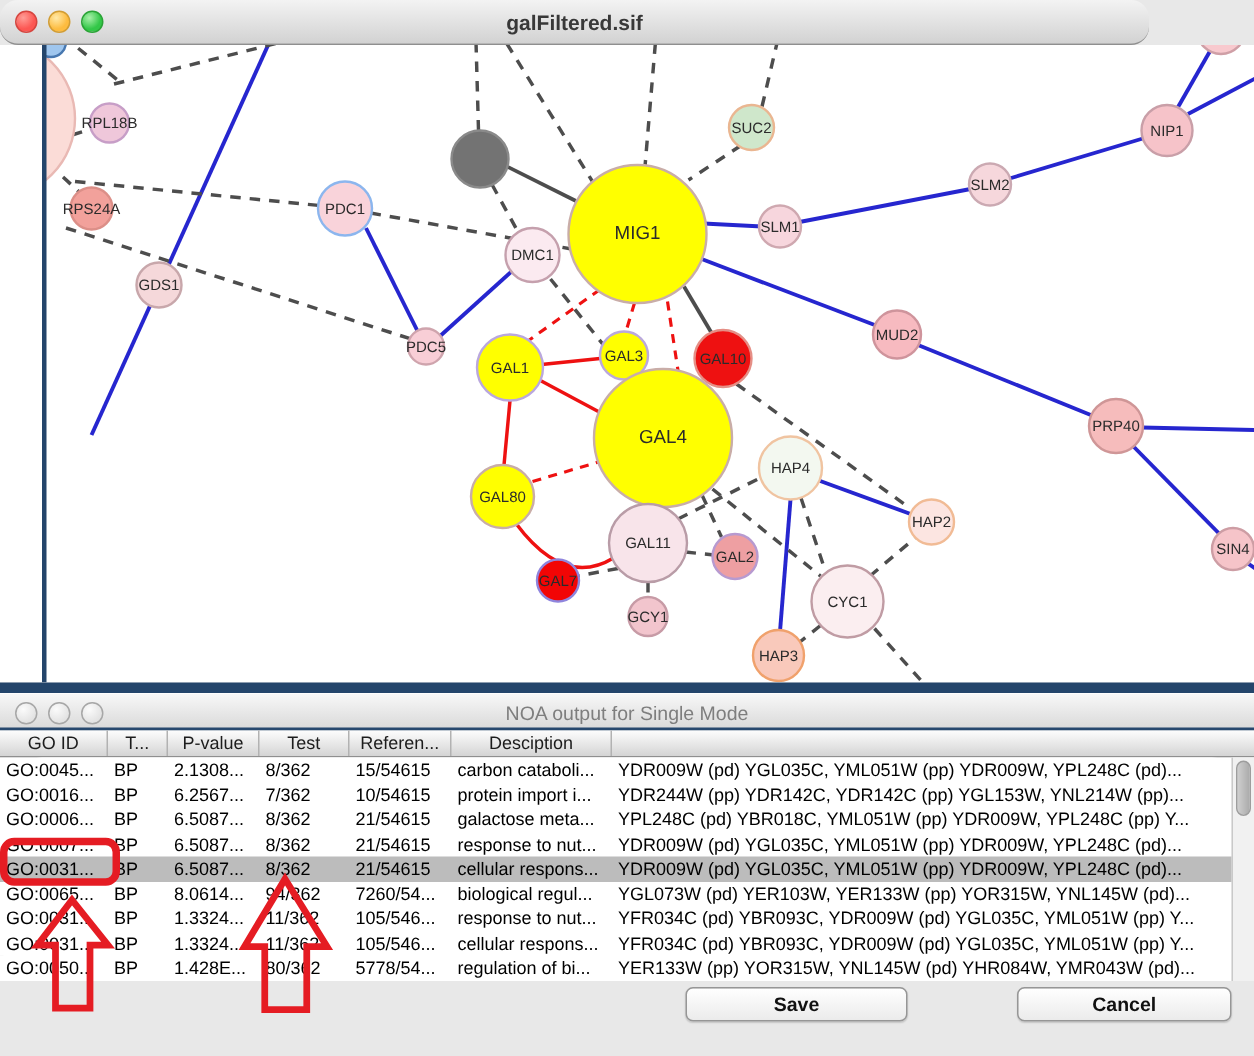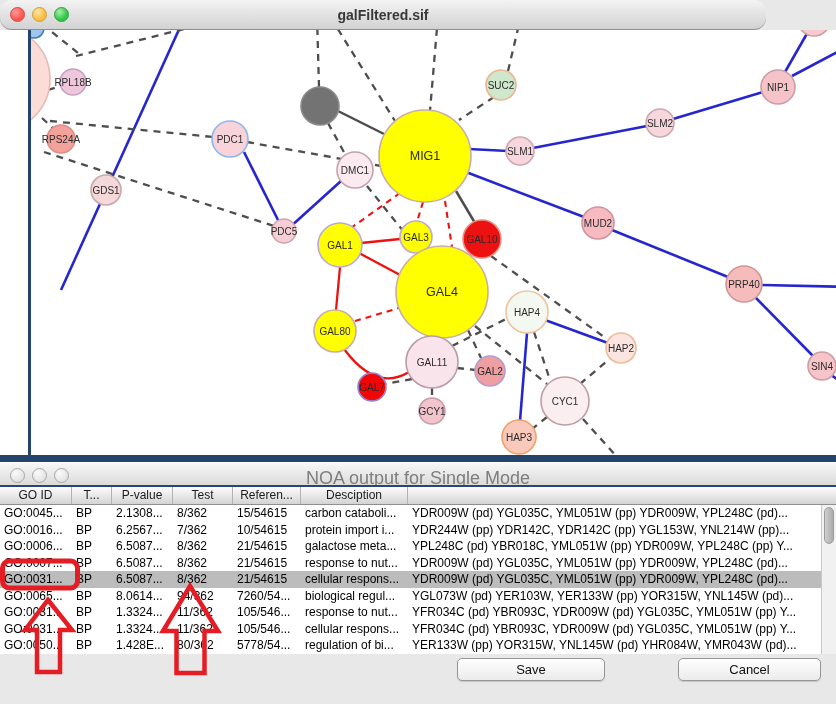--- a/index.html
+++ b/index.html
@@ -27,21 +27,21 @@
   .e-solid{stroke:#4d4d4d;stroke-width:2.5;fill:none;}
   .e-red{stroke:#ee1111;stroke-width:2.3;fill:none;}
   .e-reddash{stroke:#ee1111;stroke-width:2.1;stroke-dasharray:6 5;fill:none;}
   .node-label{font-family:"Liberation Sans",sans-serif;text-anchor:middle;fill:#2b2b2b;}
 
   .separator{position:absolute;left:0;top:455px;width:836px;height:7px;background:#24456b;}
 
   
   .noabar{position:absolute;left:0;top:462px;width:836px;height:25px;
     background:linear-gradient(#f7f7f7,#d8d8d8);border-top:1px solid #fdfdfd;box-sizing:border-box;}
-  .noabar .title{position:absolute;left:0;right:0;top:5px;text-align:center;font-size:18px;color:#7e7e7e;}
+  .noabar .title{position:absolute;left:0;right:0;top:5px;text-align:center;font-size:13px;color:#7e7e7e;}
   .noabar .lights{top:5px;}
   .table-topline{position:absolute;left:0;top:485px;width:836px;height:2px;background:#27486e;}
 
   .thead{position:absolute;left:0;top:487px;width:836px;height:18px;display:flex;
     background:linear-gradient(#fdfdfd,#d4d4d4);border-bottom:1px solid #8f8f8f;box-sizing:border-box;}
   .hcell{font-size:12px;color:#1c1c1c;text-align:center;line-height:17px;
     border-right:1px solid #b2b2b2;box-sizing:border-box;white-space:nowrap;overflow:hidden;}
   .tbody{position:absolute;left:0;top:505px;width:836px;height:149px;background:#ffffff;border-radius:28px;}
   .trow{display:flex;height:16.55px;background:#ffffff;}
   .trow.sel{background:#bcbcbc;}
@@ -51,21 +51,21 @@
 
   
   .vscroll{position:absolute;left:821px;top:505px;width:15px;height:149px;background:#f1f1f1;
     border-left:1px solid #c9c9c9;box-sizing:border-box;}
   .vthumb{position:absolute;left:2px;top:2px;width:10px;height:37px;border-radius:6px;
     background:linear-gradient(90deg,#cfcfcf,#ababab);border:1px solid #9d9d9d;box-sizing:border-box;}
 
   
   .btn{position:absolute;top:658px;height:23px;border:1px solid #969696;border-radius:5px;
     background:linear-gradient(#ffffff,#ebebeb);font-size:13px;color:#111;text-align:center;
-    line-height:21px;box-shadow:0 1px 1px rgba(0,0,0,.15);box-sizing:border-box;}
+    line-height:21px;box-shadow:0 1px 1px rgba(0,0,0,.15);box-sizing:border-box;font-weight:bold;}
   .btn-save{left:457px;width:148px;}
   .btn-cancel{left:678px;width:143px;}
 
   
   .annot{position:absolute;left:0;top:0;width:836px;height:704px;pointer-events:none;z-index:10;}
 </style>
 </head>
 <body>
 
 <div class="titlebar">

